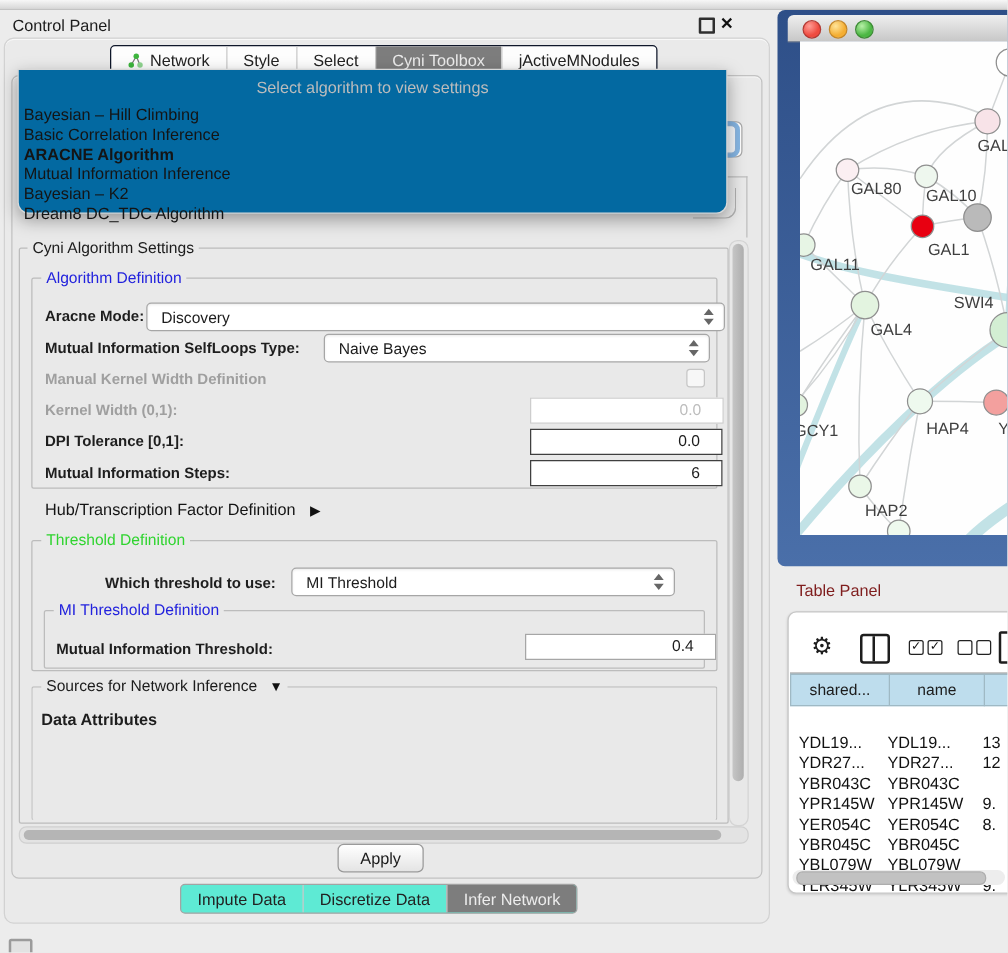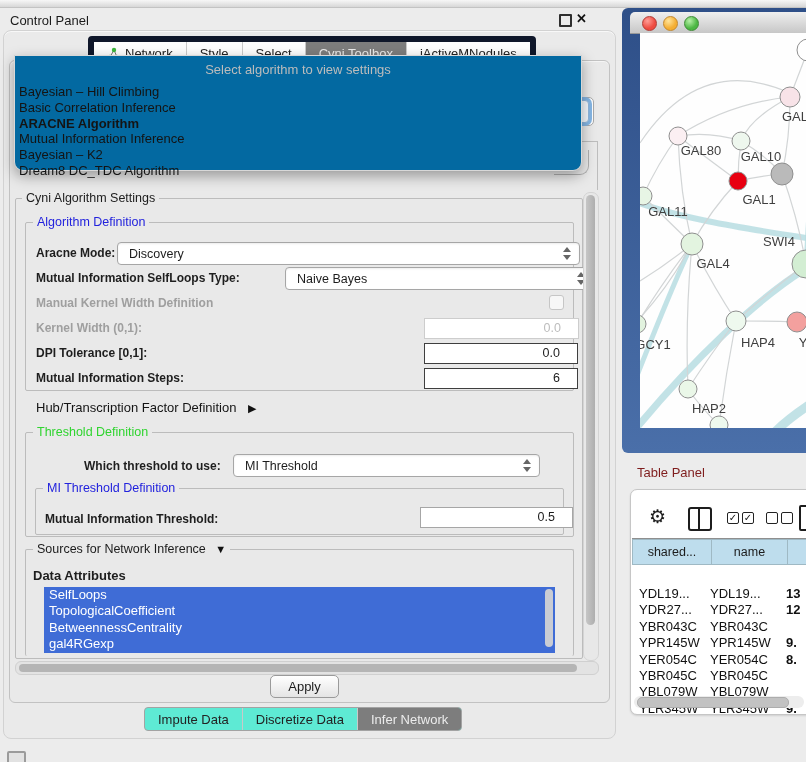--- a/index.html
+++ b/index.html
@@ -6,21 +6,21 @@
   #root{position:relative;width:806px;height:762px;overflow:hidden;background:#ececec;
         font-family:"Liberation Sans",sans-serif;color:#1c1c1c;}
   .abs{position:absolute;}
   
   .top-strip{left:0;top:0;width:806px;height:7px;background:linear-gradient(#f7f7f7,#d7d7d7);border-bottom:1px solid #c3c3c3;}
   
   .cp-title{left:10px;top:13px;font-size:13px;color:#1b1b1b;}
   .float-btn{left:559px;top:14px;width:9px;height:9px;border:2px solid #2f2f2f;border-radius:1px;}
   .close-btn{left:576px;top:11px;font-size:13px;font-weight:bold;color:#111;}
   .cp-frame{left:3px;top:30px;width:611px;height:707px;border:1px solid #d2d2d2;border-radius:8px;background:#eaeaea;box-shadow:inset 0 1px 0 #f8f8f8;}
-  .tabbar{left:88px;top:36px;height:23px;display:flex;background:#fdfdfd;border:6px solid #0f172a;border-radius:4px;overflow:hidden;z-index:5;}
+  .tabbar{left:88px;top:36px;height:23px;display:flex;background:#fdfdfd;border:1px solid #0f172a;border-radius:4px;overflow:hidden;z-index:5;}
   .tab{display:flex;align-items:center;justify-content:center;font-size:13px;padding:0 13px;border-left:1px solid #c9c9c9;color:#222;white-space:nowrap;}
   .tab:first-child{border-left:none;}
   .tab.sel{background:#7d7d7d;color:#ececec;}
   .net-ico{width:13px;height:13px;margin-right:5px;}
   .cp-content{left:9px;top:60px;width:599px;height:641px;background:#e9e9e9;border:1px solid #c2c2c2;border-radius:6px;box-shadow:inset 0 1px 0 #f5f5f5;}
   
   .frag-combo{left:520px;top:97px;width:72px;height:27px;background:#fff;border:1px solid #a9a9a9;border-radius:5px;z-index:2;}
   .frag-combo .btn{position:absolute;right:4px;top:2px;width:24px;height:21px;border:1px solid #8fb6dd;border-radius:4px;background:#f4f8fc;box-shadow:0 0 0 3px #85b6e4;}
   .frag-line-h{left:582px;top:141px;width:16px;height:1px;background:#bdbdbd;z-index:2;}
   .frag-line-v{left:597px;top:141px;width:1px;height:49px;background:#bdbdbd;z-index:2;}
@@ -78,21 +78,21 @@
   .colico:before{content:"";position:absolute;left:8px;top:0;width:2px;height:20px;background:#1d1d1d;}
   .cb{position:absolute;width:10px;height:10px;border:1.5px solid #222;border-radius:2px;font-size:10px;line-height:10px;text-align:center;color:#111;z-index:4;background:#fff;}
   .docico{left:799px;top:505px;width:16px;height:22px;border:2px solid #1d1d1d;border-radius:2px;z-index:4;background:#fff;}
   .thead{left:632px;top:538px;height:26px;display:flex;z-index:4;border-top:1px solid #8f8f8f;}
   .thc{background:#bedded;border:1px solid #9fb9c4;border-left:none;font-size:12.5px;display:flex;align-items:center;justify-content:center;color:#1c1c1c;}
   .thc:first-child{border-left:1px solid #9fb9c4;}
   .tbody{left:632px;top:586px;width:186px;height:128px;overflow:hidden;z-index:4;}
   .trow{display:flex;height:16.4px;font-size:13px;line-height:16.4px;color:#111;}
   .tc1{width:78px;padding-left:7px;box-sizing:border-box;overflow:hidden;white-space:nowrap;}
   .tc2{width:76px;overflow:hidden;white-space:nowrap;}
-  .tc3{width:20px;overflow:hidden;white-space:nowrap;font-weight:bold;}
+  .tc3{width:20px;overflow:hidden;white-space:nowrap;}
   .tp-hsb{left:634px;top:696px;width:170px;height:12px;background:#ededed;border-radius:6px;z-index:4;}
   .tp-hsb .th{position:absolute;left:3px;top:1px;width:150px;height:9px;background:#c2c2c2;border:1px solid #adadad;border-radius:5px;}
 </style>
 </head>
 <body>
 
 <div id="root">
 
   <div class="abs top-strip"></div>
 
@@ -142,21 +142,21 @@
   <div class="abs gbox" style="left:25px;top:222px;width:547px;height:167px;"></div>
   <div class="glab blue" style="left:33px;top:215px;">Algorithm Definition</div>
 
   <div class="lbl" style="left:36px;top:246px;">Aracne Mode:</div>
   <div class="combo" style="left:117px;top:242px;width:450px;">
     <span>Discovery</span>
     <span class="stepper"></span>
   </div>
 
   <div class="lbl" style="left:36px;top:271px;">Mutual Information SelfLoops Type:</div>
-  <div class="combo" style="left:285px;top:267px;width:296px;">
+  <div class="combo" style="left:259px;top:267px;width:296px;">
     <span>Naive Bayes</span>
     <span class="stepper"></span>
   </div>
 
   <div class="lbl dis" style="left:36px;top:296px;">Manual Kernel Width Definition</div>
   <div class="chk" style="left:549px;top:295px;"></div>
 
   <div class="lbl dis" style="left:36px;top:321px;">Kernel Width (0,1):</div>
   <div class="field dis" style="left:424px;top:318px;width:136px;">0.0</div>
 
@@ -176,35 +176,28 @@
 
   <div class="lbl" style="left:84px;top:459px;">Which threshold to use:</div>
   <div class="combo" style="left:233px;top:454px;width:294px;">
     <span>MI Threshold</span>
     <span class="stepper"></span>
   </div>
 
   <div class="abs gbox" style="left:35px;top:488px;width:527px;height:45px;"></div>
   <div class="glab blue" style="left:43px;top:481px;">MI Threshold Definition</div>
   <div class="lbl" style="left:45px;top:512px;">Mutual Information Threshold:</div>
-  <div class="field" style="left:420px;top:507px;width:134px;">0.5</div>
+  <div class="field" style="left:420px;top:507px;width:134px;">0.4</div>
 
   <div class="abs gbox noboto" style="left:25px;top:549px;width:547px;height:106px;"></div>
   <div class="glab" style="left:33px;top:542px;">
     <span>Sources for Network Inference</span>
     <span class="arrow-glyph" style="margin-left:6px;">▼</span>
   </div>
   <div class="lbl" style="left:33px;top:568px;font-size:13px;">Data Attributes</div>
-  <div class="abs dlist">
-    <div class="it">SelfLoops</div>
-    <div class="it">TopologicalCoefficient</div>
-    <div class="it">BetweennessCentrality</div>
-    <div class="it">gal4RGexp</div>
-    <div class="dlist-sb"></div>
-  </div>
 
   <div class="abs vsb">
       <div class="th"></div>
     </div>
   <div class="abs hsb">
       <div class="th"></div>
     </div>
 
   <div class="abs apply">Apply</div>
 

